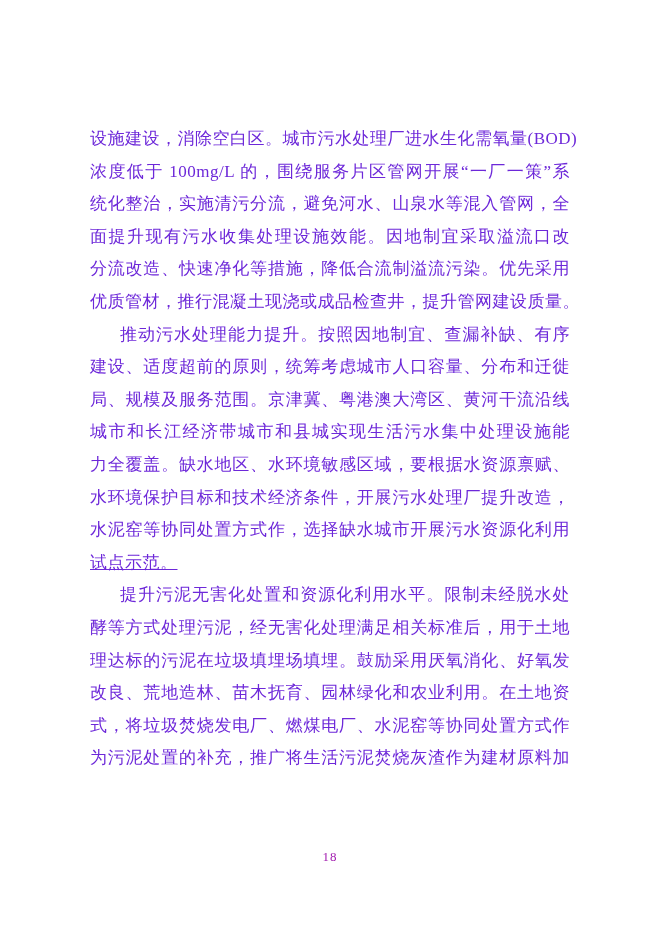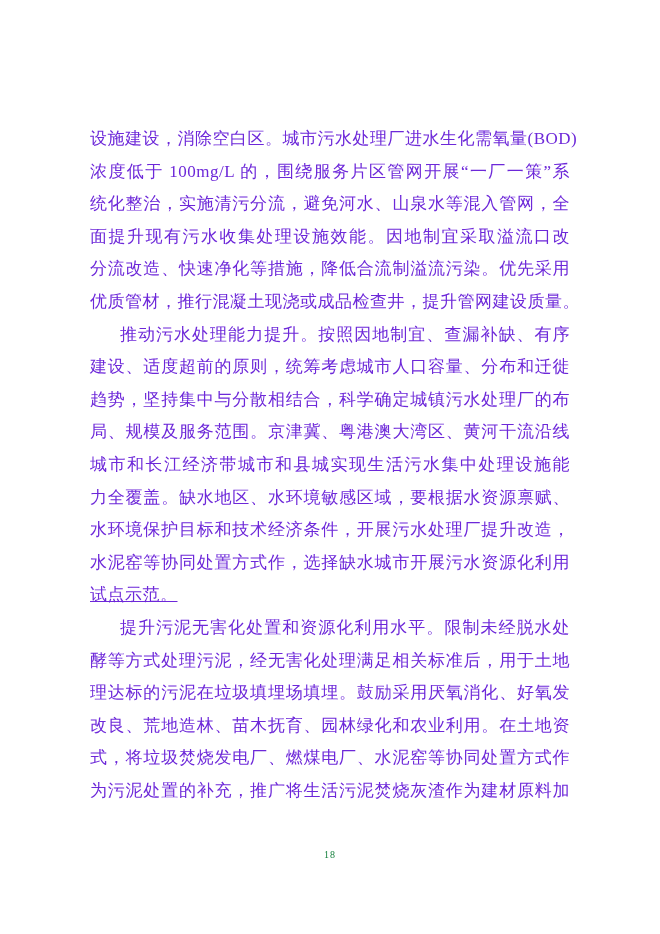--- a/index.html
+++ b/index.html
@@ -42,39 +42,38 @@
   }
   .line .lead {
     font-weight: normal;
   }
   .page-number {
     position: absolute;
     top: 849px;
     left: 0;
     width: 100%;
     text-align: center;
-    font-size: 10px;
-    color: #15803d;
+    font-size: 13px;
+    color: #a21caf;
     letter-spacing: 1px;
   }
 </style>
 </head>
 <body>
 
 <div class="page">
   <div class="text-block">
     <div class="line"><span>设施建设，消除空白区。城市污水处理厂进水生化需氧量(BOD)</span></div>
     <div class="line"><span>浓度低于 100mg/L 的，围绕服务片区管网开展“一厂一策”系</span></div>
     <div class="line"><span>统化整治，实施清污分流，避免河水、山泉水等混入管网，全</span></div>
     <div class="line"><span>面提升现有污水收集处理设施效能。因地制宜采取溢流口改</span></div>
     <div class="line"><span>分流改造、快速净化等措施，降低合流制溢流污染。优先采用</span></div>
     <div class="line"><span>优质管材，推行混凝土现浇或成品检查井，提升管网建设质量。</span></div>
     <div class="line indent"><span class="lead">推动污水处理能力提升。</span><span>按照因地制宜、查漏补缺、有序</span></div>
     <div class="line"><span>建设、适度超前的原则，统筹考虑城市人口容量、分布和迁徙</span></div>
-    <div class="line"><span>趋势，坚持集中与分散相结合，科学确定城镇污水处理厂的布</span></div>
     <div class="line"><span>局、规模及服务范围。京津冀、粤港澳大湾区、黄河干流沿线</span></div>
     <div class="line"><span>城市和长江经济带城市和县城实现生活污水集中处理设施能</span></div>
     <div class="line"><span>力全覆盖。缺水地区、水环境敏感区域，要根据水资源禀赋、</span></div>
     <div class="line"><span>水环境保护目标和技术经济条件，开展污水处理厂提升改造，</span></div>
     <div class="line"><span>水泥窑等协同处置方式作，选择缺水城市开展污水资源化利用</span></div>
     <div class="line short"><span>试点示范。</span></div>
     <div class="line indent"><span class="lead">提升污泥无害化处置和资源化利用水平。</span><span>限制未经脱水处</span></div>
     <div class="line"><span>酵等方式处理污泥，经无害化处理满足相关标准后，用于土地</span></div>
     <div class="line"><span>理达标的污泥在垃圾填埋场填埋。鼓励采用厌氧消化、好氧发</span></div>
     <div class="line"><span>改良、荒地造林、苗木抚育、园林绿化和农业利用。在土地资</span></div>

